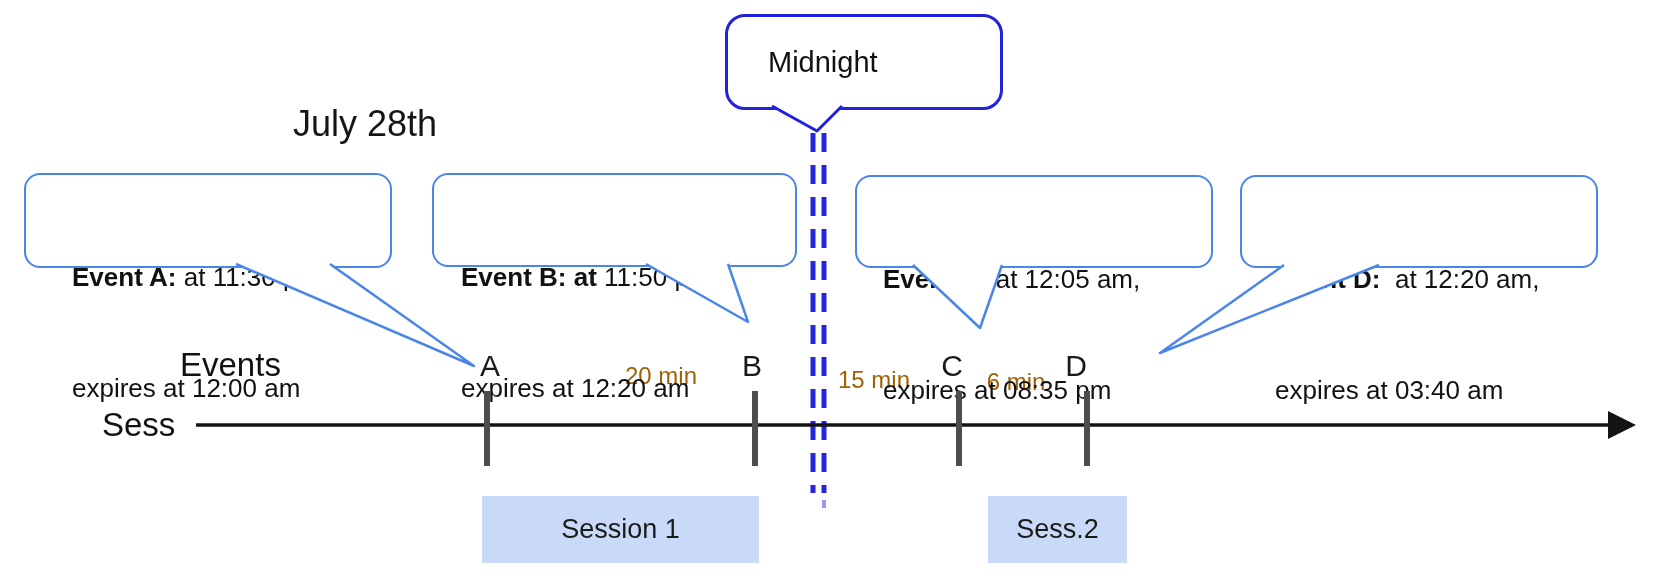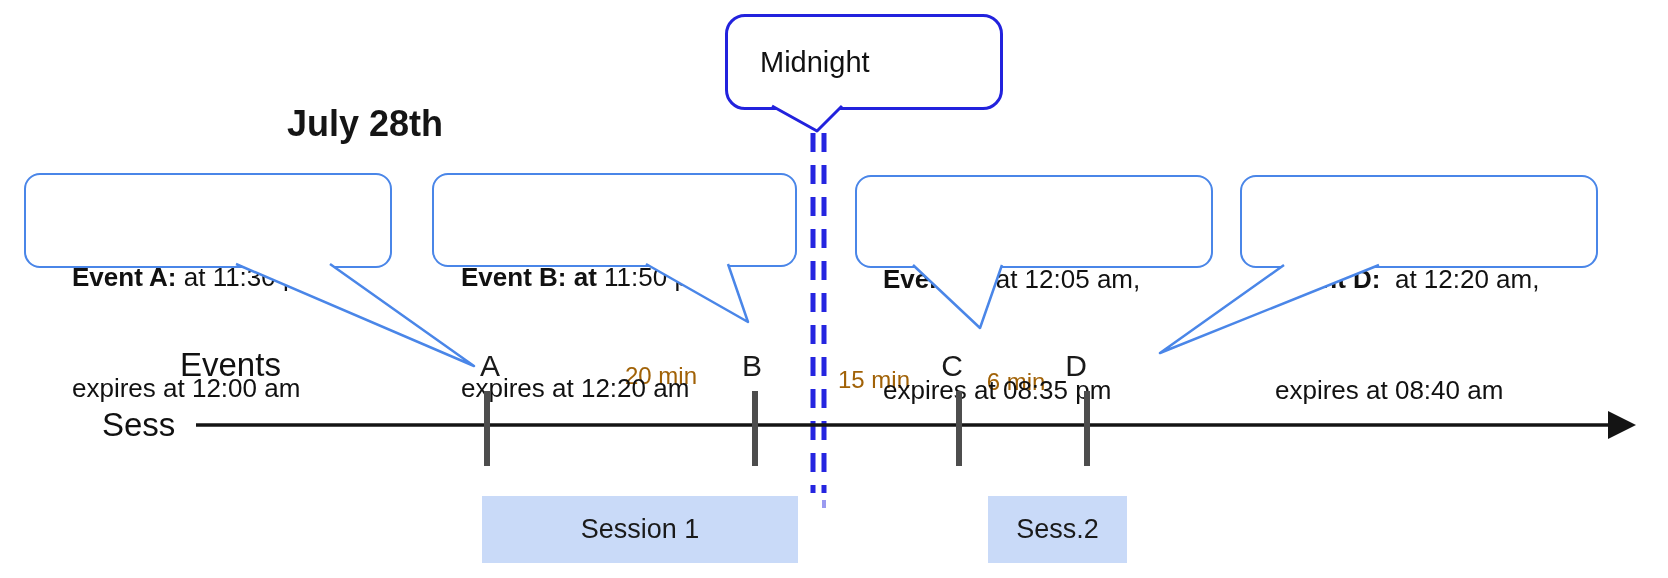--- a/index.html
+++ b/index.html
@@ -1,25 +1,25 @@
 <!DOCTYPE html>
 <html><head>
 <meta charset="utf-8">
 <style>
   html,body{margin:0;padding:0;background:#ffffff;}
   .canvas{
     position:relative;width:1668px;height:578px;background:#ffffff;overflow:hidden;
     font-family:"Liberation Sans","DejaVu Sans",sans-serif;color:#111111;
   }
   .abs{position:absolute;}
-  .date-label{font-size:36px;color:#151515;text-align:center;white-space:nowrap;font-weight:bold;}
+  .date-label{font-size:36px;color:#151515;text-align:center;white-space:nowrap;}
   .midnight-bubble{
     left:725px;top:14px;width:278px;height:96px;box-sizing:border-box;
     border:3px solid #2222dd;border-radius:20px;background:#ffffff;
-    display:flex;align-items:center;padding-left:32px;font-size:29px;z-index:1;
+    display:flex;align-items:center;padding-left:40px;font-size:29px;z-index:1;
   }
   .callout{
     box-sizing:border-box;border:2.5px solid #4a86e8;border-radius:16px;background:#ffffff;
     font-size:26px;line-height:37px;padding-top:10px;white-space:pre-wrap;z-index:1;
   }
   .callout b{font-weight:bold;text-align:center;}
   .small-label{font-size:24px;color:#a16207;text-align:center;white-space:nowrap;}
   .tick-letter{font-size:30px;color:#1a1a1a;text-align:center;width:44px;}
   .events-label{font-size:33px;left:180px;top:346px;}
   .user-label{font-size:33px;left:102px;top:406px;}
@@ -47,36 +47,36 @@
   <div class="abs callout" style="left:432px;top:173px;width:365px;height:94px;padding-left:27px;">
     <div><b>Event B: at</b><span> 11:50 pm,</span></div>
     <div>expires at 12:20 am</div>
   </div>
   <div class="abs callout" style="left:855px;top:175px;width:358px;height:93px;padding-left:26px;">
     <div><b>Event C:</b><span> at 12:05 am,</span></div>
     <div>expires at 08:35 pm</div>
   </div>
   <div class="abs callout" style="left:1240px;top:175px;width:358px;height:93px;padding-left:33px;">
     <div><b>Event D:</b><span>  at 12:20 am,</span></div>
-    <div>expires at 08:40 am</div>
+    <div>expires at 03:40 am</div>
   </div>
 
   <div class="abs events-label">Events</div>
   <div class="abs user-label">Sess</div>
 
   <div class="abs tick-letter" style="left:468px;top:349px;">A</div>
   <div class="abs tick-letter" style="left:730px;top:349px;">B</div>
   <div class="abs tick-letter" style="left:930px;top:349px;">C</div>
   <div class="abs tick-letter" style="left:1054px;top:349px;">D</div>
 
   <div class="abs small-label" style="left:591px;top:362px;width:140px;">20 min</div>
   <div class="abs small-label" style="left:804px;top:360px;width:140px;margin-top:6px;">15 min</div>
   <div class="abs small-label" style="left:951px;top:368px;width:130px;">6 min</div>
 
-  <div class="abs session-box" style="left:482px;width:316px;">
+  <div class="abs session-box" style="left:482px;width:277px;">
     <span>Session 1</span>
   </div>
   <div class="abs session-box" style="left:988px;width:139px;">
     <span>Sess.2</span>
   </div>
 
   <svg class="overlay" width="1668" height="578" viewBox="0 0 1668 578">
 
     <path d="M 772 106 L 817 131 L 842 106" fill="#ffffff" stroke="#2222dd" stroke-width="3" stroke-linejoin="round"></path>
     <path d="M 236 264 L 474 366 L 330 264" fill="#ffffff" stroke="#4a86e8" stroke-width="2.5" stroke-linejoin="round"></path>

